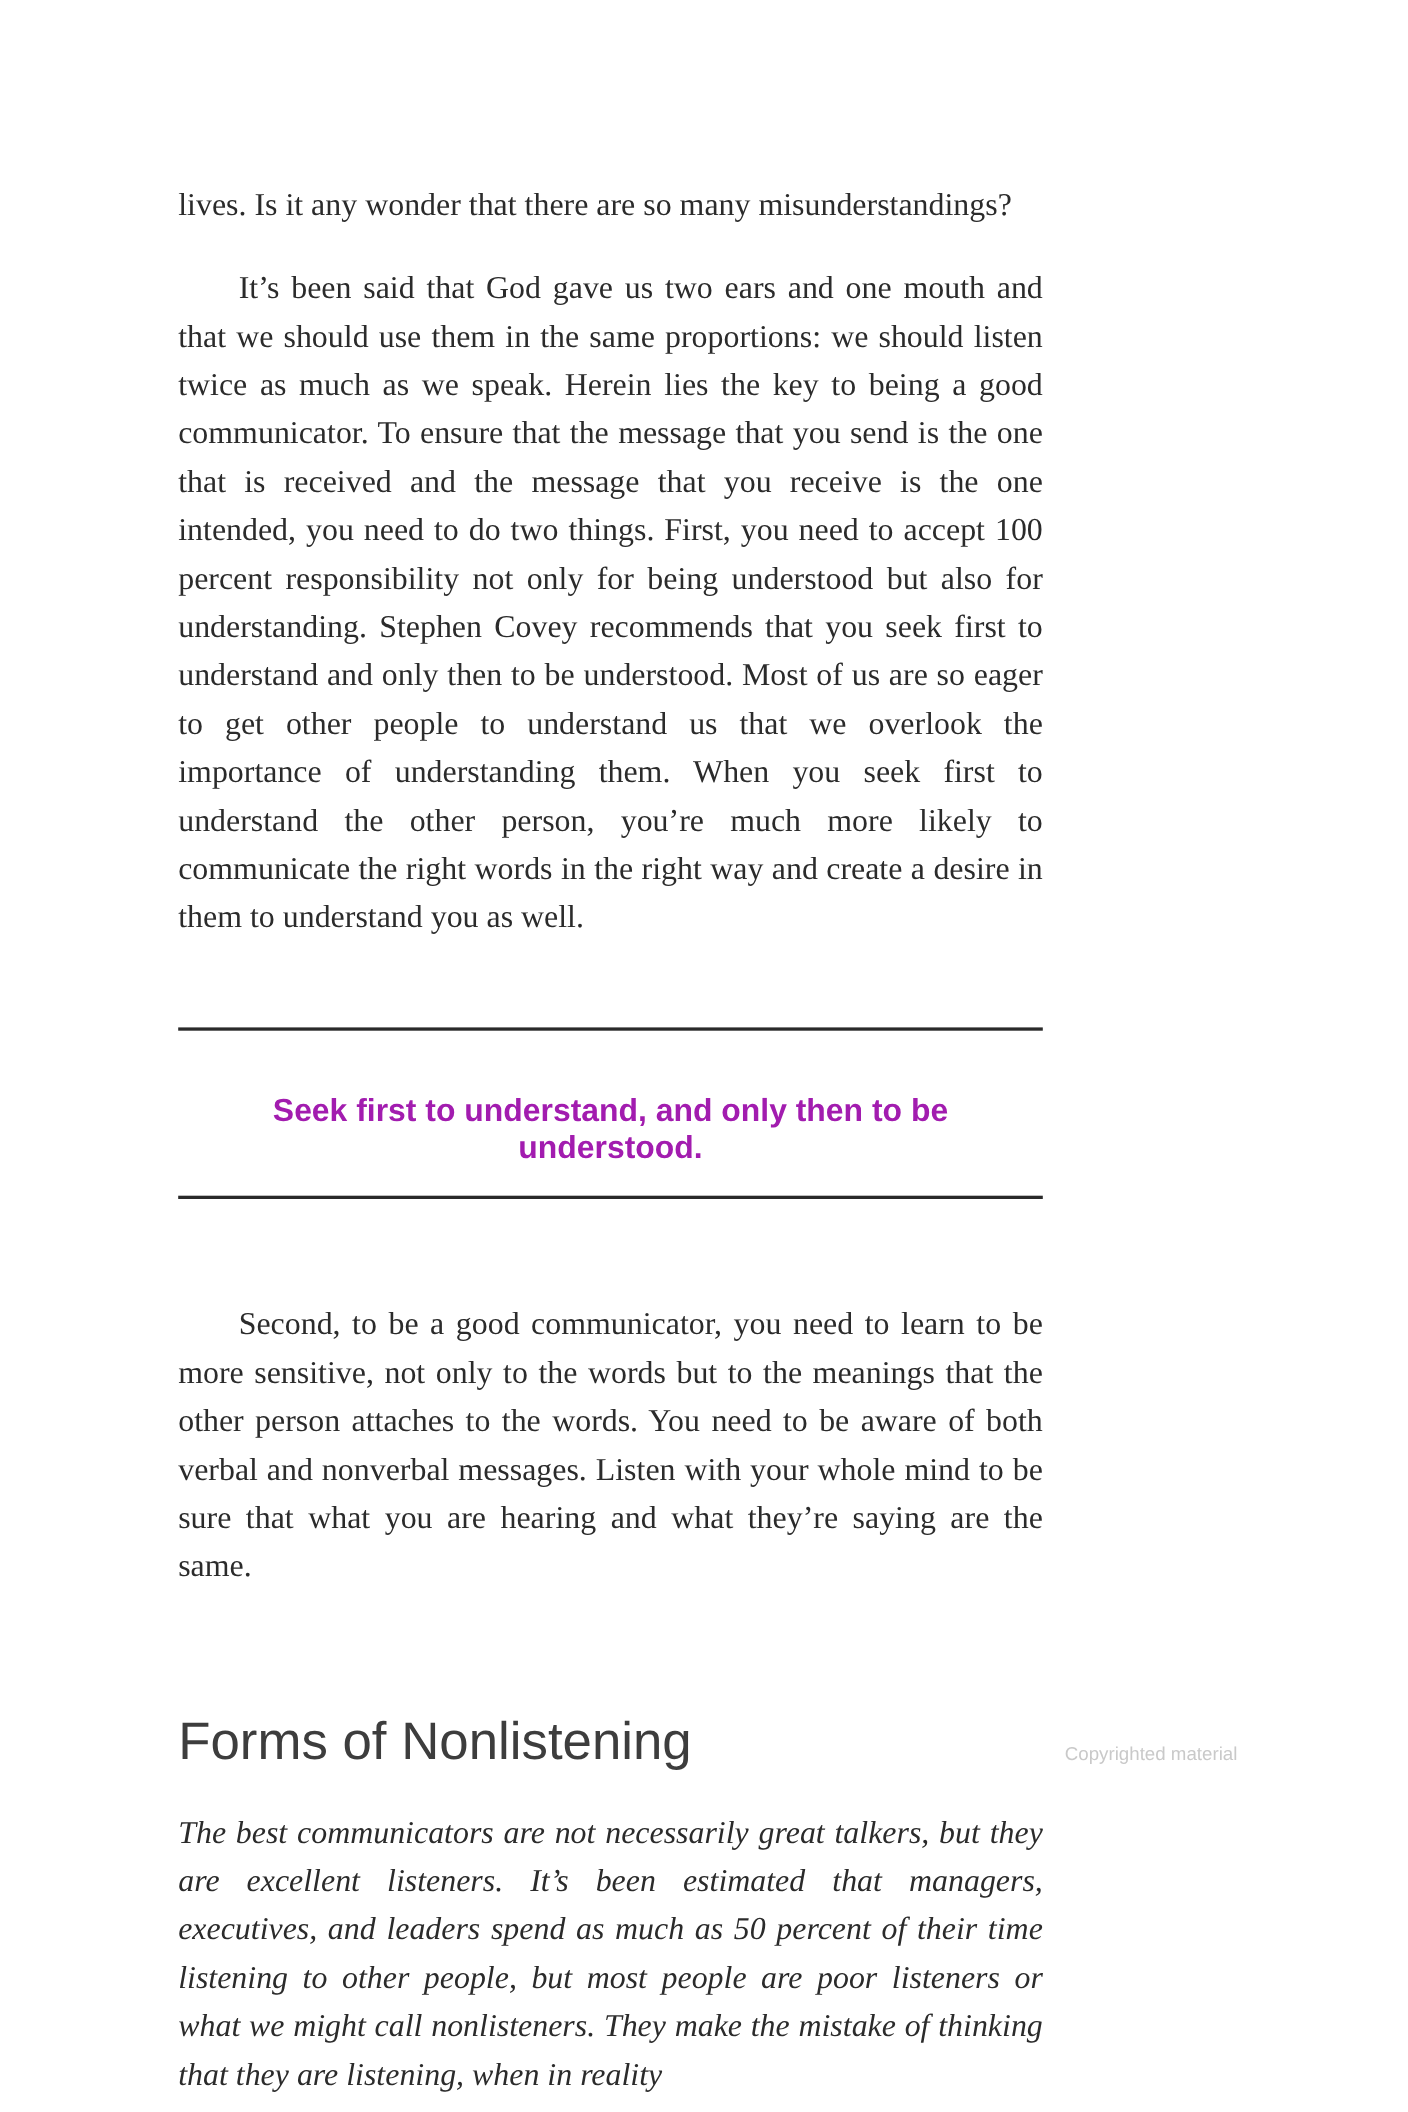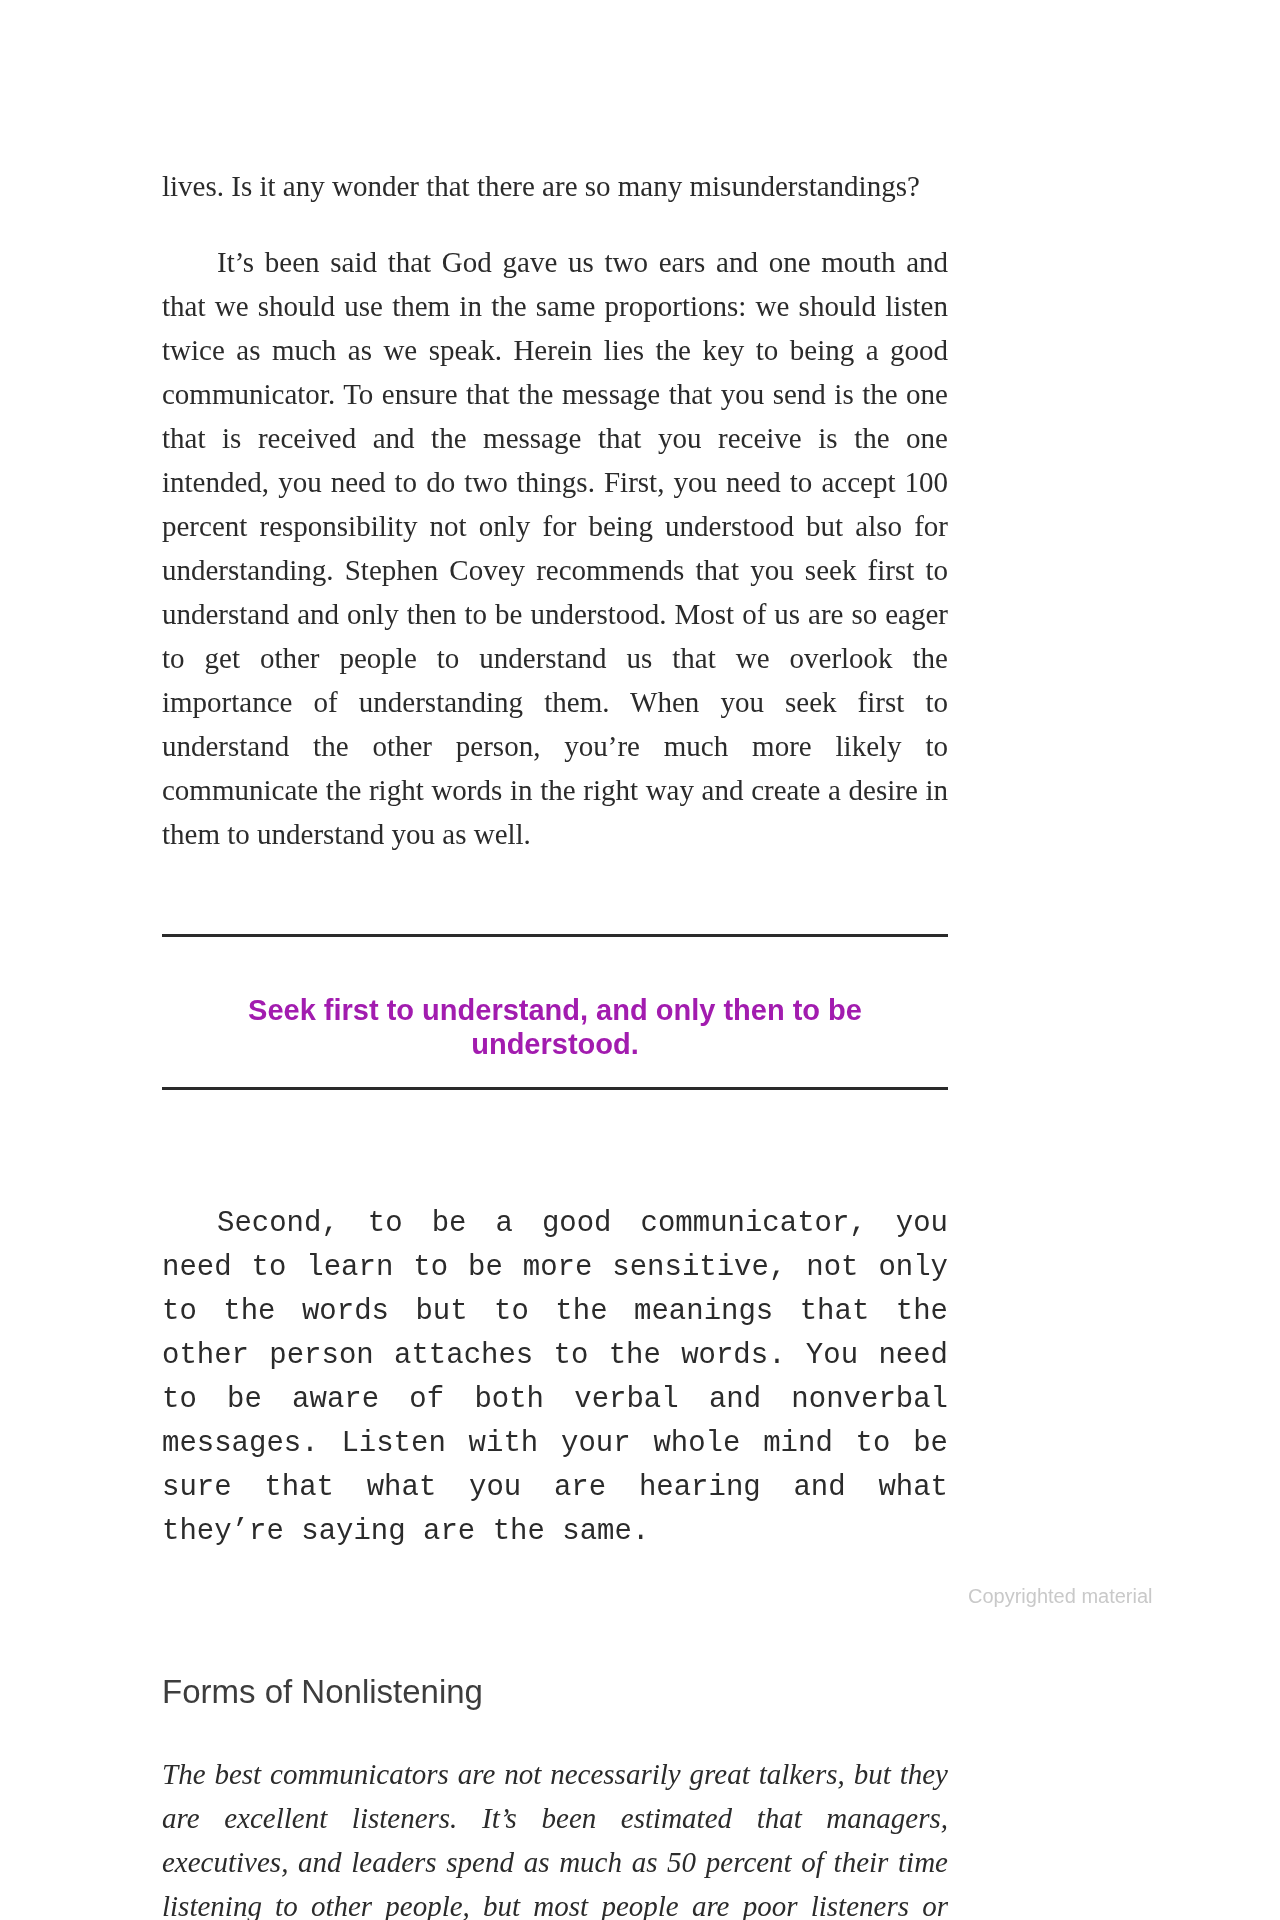--- a/index.html
+++ b/index.html
@@ -42,42 +42,41 @@
   .pull-quote {
     font-family: "Liberation Sans", sans-serif;
     font-weight: bold;
     font-size: 29px;
     line-height: 34px;
     color: #a21caf;
     text-align: center;
     padding: 24px 0 26px 0;
   }
   .after-quote {
-    margin-top: 48px;
-    font-family: Liberation Mono, monospace;
+    margin-top: 28px;
   }
   .section-heading {
     margin-top: 84px;
     font-family: "Liberation Sans", sans-serif;
     font-weight: 400;
-    font-size: 33px;
+    font-size: 48px;
     line-height: 44px;
     color: #3d3d3d;
     text-align: left;
   }
   .heading-para {
     margin-top: 6px;
     font-style: italic;
   }
   .copyright {
     position: absolute;
     left: 920px;
     top: 1537px;
     font-family: "Liberation Sans", sans-serif;
-    font-size: 20px;
+    font-size: 17px;
     color: #c9c9c9;
   }
 </style>
 </head>
 <body>
 
 <div class="book-page">
   <div class="content">
 
     <p class="body-para">lives. Is it any wonder that there are so many misunderstandings?</p>

